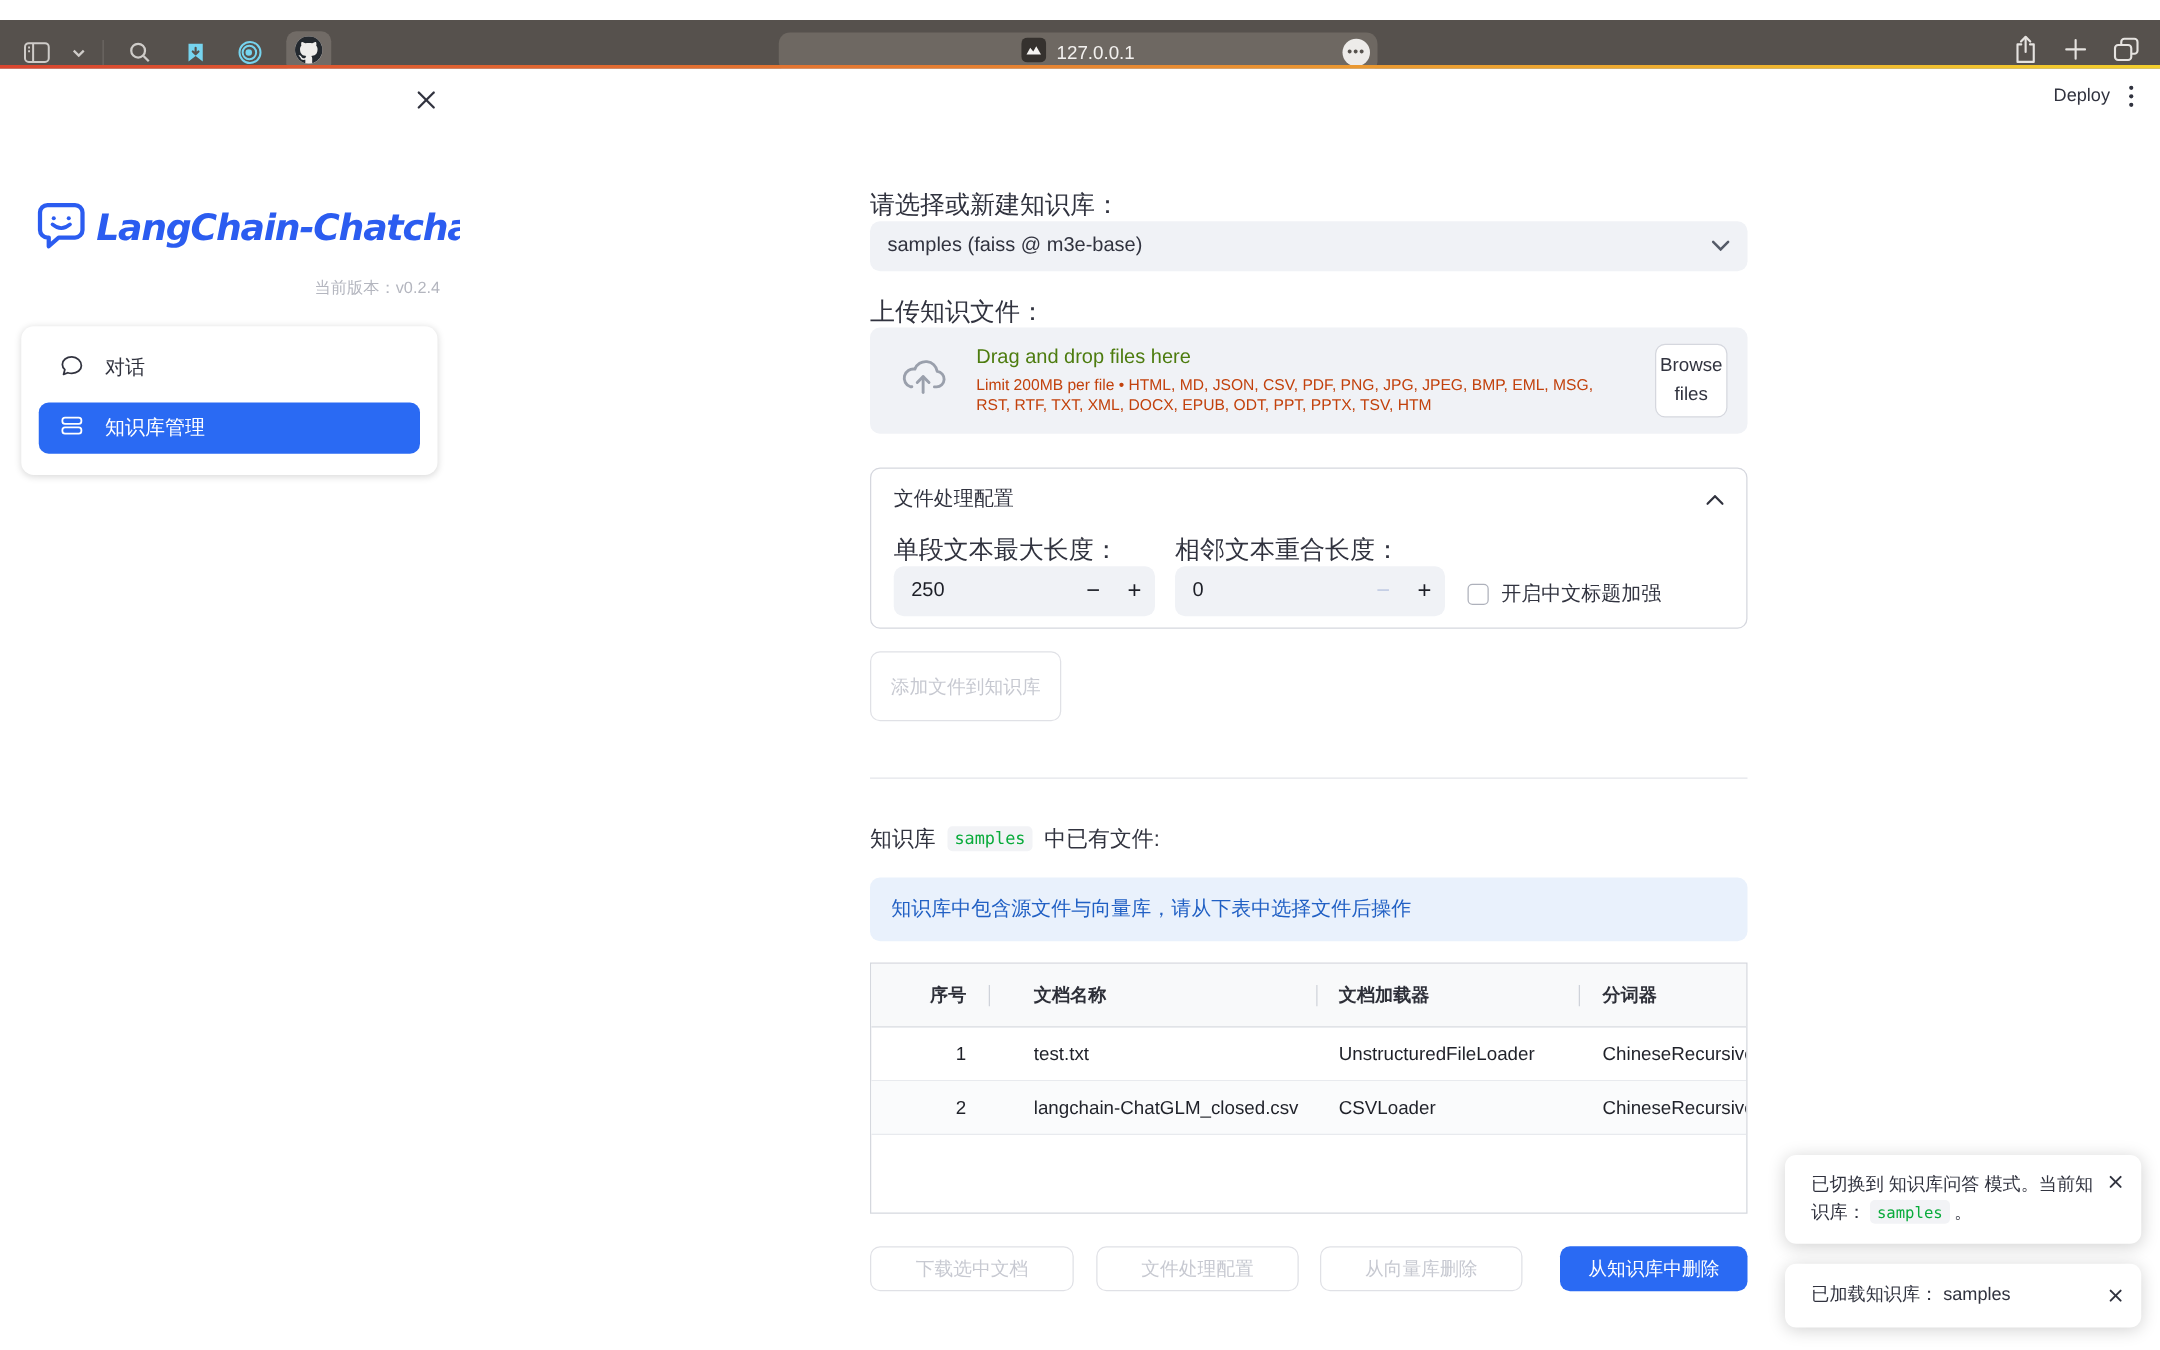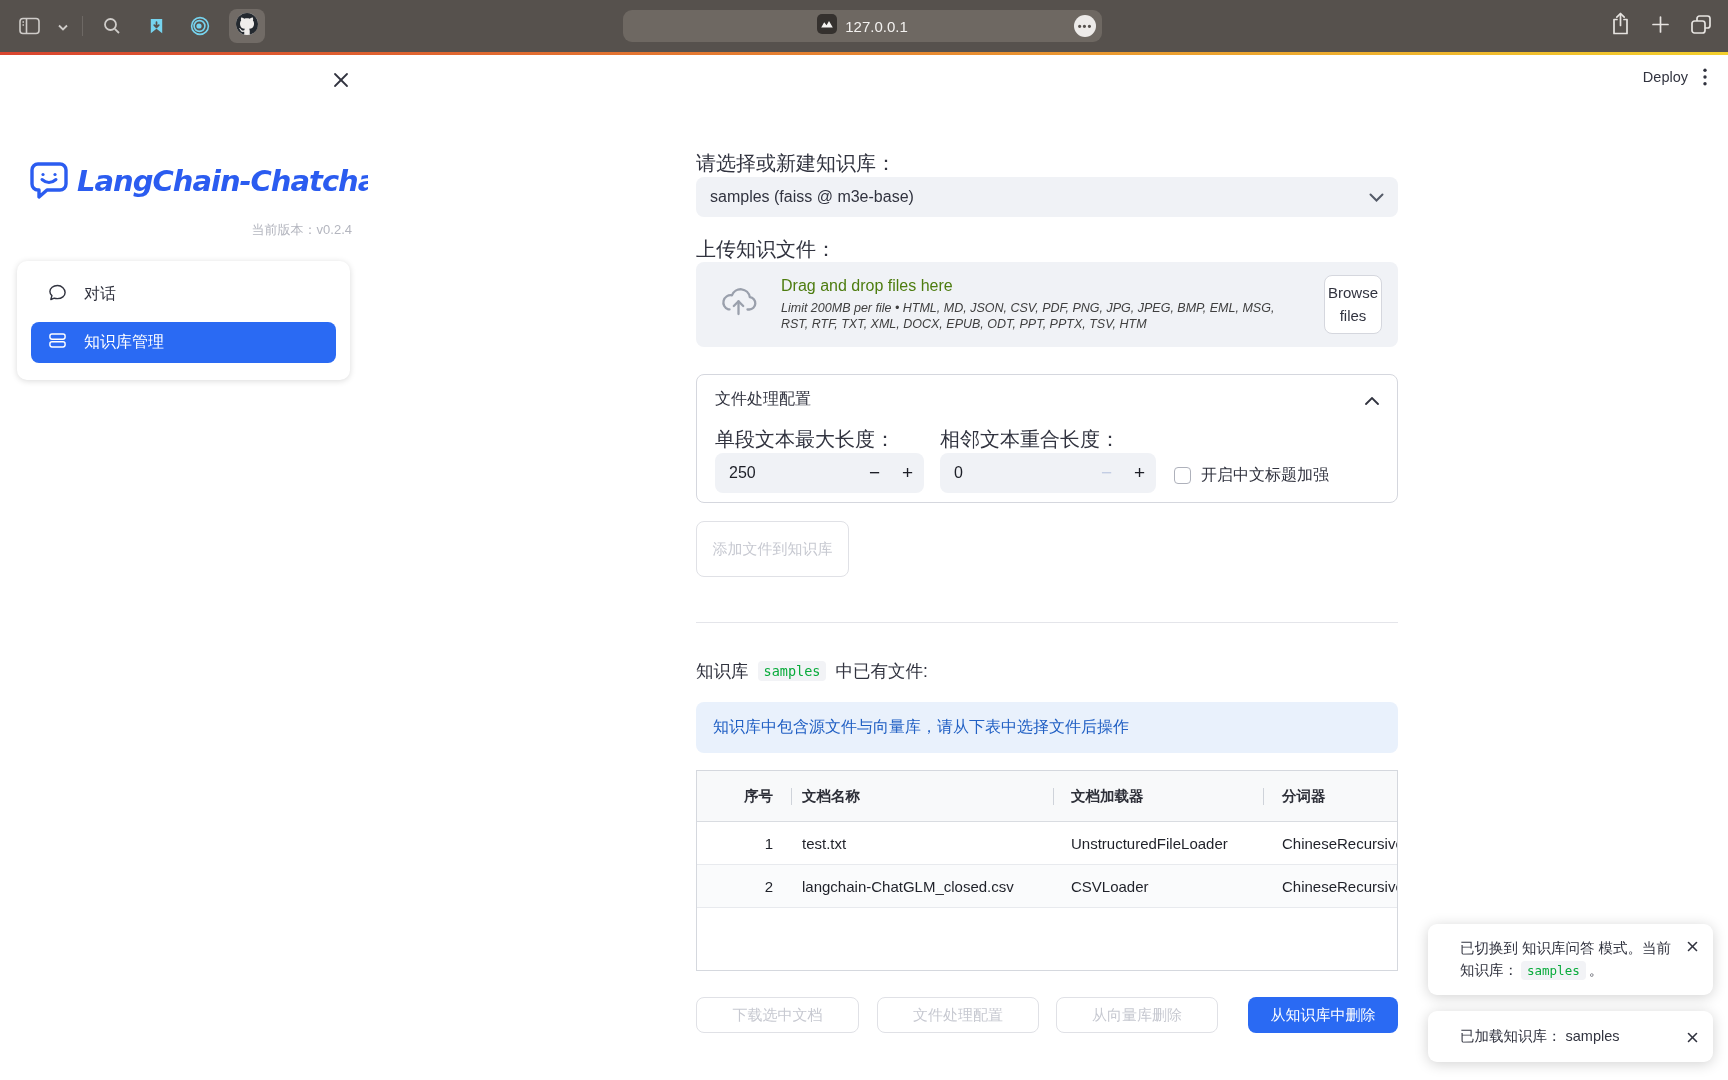--- a/index.html
+++ b/index.html
@@ -1,20 +1,20 @@
 <!DOCTYPE html>
 <html style="--primary: #2a6af3; --logo: #2b5cf0; --green: #09ab3b;"><head>
 <meta charset="utf-8">
 <style>
   * { margin:0; padding:0; box-sizing:border-box; }
   html,body { width:1728px; height:1080px; overflow:hidden; background:#fff;
     font-family:"Liberation Sans", sans-serif; color:#31333f; }
 
   
-  .browser-bar { position:absolute; left:0; top:0; width:1728px; height:52px;
+  .browser-bar { position:absolute; left:0; top:16px; width:1728px; height:52px;
     background:#56514d; display:flex; align-items:center; }
   .bb-left { position:absolute; left:14px; top:0; height:52px; display:flex; align-items:center; gap:14px; }
   .bb-sep { width:1px; height:20px; background:#6d6864; }
   .tool-btn { display:flex; align-items:center; justify-content:center; width:30px; height:30px;
     border-radius:6px; cursor:pointer; }
   .tab-btn { background:#716b66; width:36px; height:34px; border-radius:8px;
     display:flex; align-items:center; justify-content:center; }
   .url-bar { position:absolute; left:623px; top:10px; width:479px; height:32px; background:#6e6862;
     border-radius:9px; display:flex; align-items:center; justify-content:center; gap:8px; }
   .url-text { color:#f3f1ef; font-size:15px; }
@@ -49,21 +49,21 @@
   .col { position:absolute; left:328px; top:0; width:702px; padding-top:95px; }
   .w-label { font-size:20px; color:#31333f; height:18px; }
   .selectbox { margin-top:9px; height:40px; background:#f0f2f6; border-radius:8px;
     display:flex; align-items:center; padding:0 14px; font-size:16px; cursor:pointer; }
   .selectbox .grow { flex:1; }
 
   .dropzone { margin-top:8px; height:85px; background:#f0f2f6; border-radius:8px;
     display:flex; align-items:center; padding:0 16px 0 24px; gap:24px; }
   .dz-text { flex:1; }
   .dz-title { font-size:16px; color:#4d7c0f; }
-  .dz-limit { margin-top:5px; font-size:12.5px; line-height:1.3; color:#404040; max-width:498px;font-style:italic; }
+  .dz-limit { margin-top:5px; font-size:12.5px; line-height:1.3; color:#c2410c; max-width:498px; }
   .browse-btn { width:58px; min-height:59px; background:#fff; border:1px solid #d5d7de; border-radius:8px;
     font-size:15px; line-height:1.5; color:#31333f; display:flex; align-items:center; justify-content:center;
     text-align:center; cursor:pointer; padding:4px 6px; }
 
   .expander { margin-top:27px; border:1px solid #d5d7de; border-radius:8px; padding:14px 18px 20px; height:129px; }
   .exp-head { display:flex; align-items:center; font-size:16px; color:#31333f; cursor:pointer; }
   .exp-head .grow { flex:1; }
   .cfg-grid { margin-top:16px; display:flex; align-items:flex-start; }
   .cfg-field .w-label { height:19px; }
   .numinput { margin-top:8px; height:40px; background:#f0f2f6; border-radius:8px; display:flex; align-items:center; }
@@ -89,31 +89,31 @@
   .info-box { margin-top:19px; height:51px; background:#e9f1fc; border-radius:8px; display:flex;
     align-items:center; padding:0 17px; font-size:16px; color:#2160c4; }
 
   .grid-table { margin-top:17px; height:201px; border:1px solid #d5d8de; background:#fff; overflow:hidden; }
   .g-header { height:51px; background:#f8f9fa; border-bottom:1px solid #d9dce1; display:flex; align-items:center;
     font-size:14.5px; font-weight:bold; color:#2d2f38; position:relative; }
   .g-row { height:43px; display:flex; align-items:center; font-size:15px; color:#1f2129;
     border-bottom:1px solid #e8eaee; cursor:pointer; }
   .g-row.even { background:#fafbfc; }
   .c1 { width:94px; text-align:right; padding-right:18px; }
-  .c2 { width:262px; padding-left:11px; overflow:hidden; white-space:nowrap; }
+  .c2 { width:262px; padding-left:36px; overflow:hidden; white-space:nowrap; }
   .c3 { width:210px; padding-left:18px; overflow:hidden; white-space:nowrap; }
   .c4 { width:134px; padding-left:19px; overflow:hidden; white-space:nowrap; }
   .hsep { position:absolute; top:17px; width:1px; height:17px; background:#cfd3da; }
 
   .actions { margin-top:26px; display:flex; align-items:center; }
   .actions .btn { height:36px; }
 
   
   .toast { position:absolute; left:1428px; width:285px; background:#fff; border-radius:9px;
-    box-shadow:0 2px 14px rgba(0,0,0,.18); padding:13px 14px 13px 32px; font-size:14.5px;
+    box-shadow:0 2px 14px rgba(0,0,0,.18); padding:13px 14px 13px 21px; font-size:14.5px;
     line-height:1.55; color:#31333f; display:flex; gap:8px; }
   .toast .txt { flex:1; }
   .toast .close { width:14px; height:14px; margin-top:3px; cursor:pointer; flex:none;
     font-size:15px; line-height:14px; color:#31333f; text-align:center; }
   .toast .code { font-size:12.5px; margin:0 3px; }
 </style>
 </head>
 <body>
 
 <div class="browser-bar">

